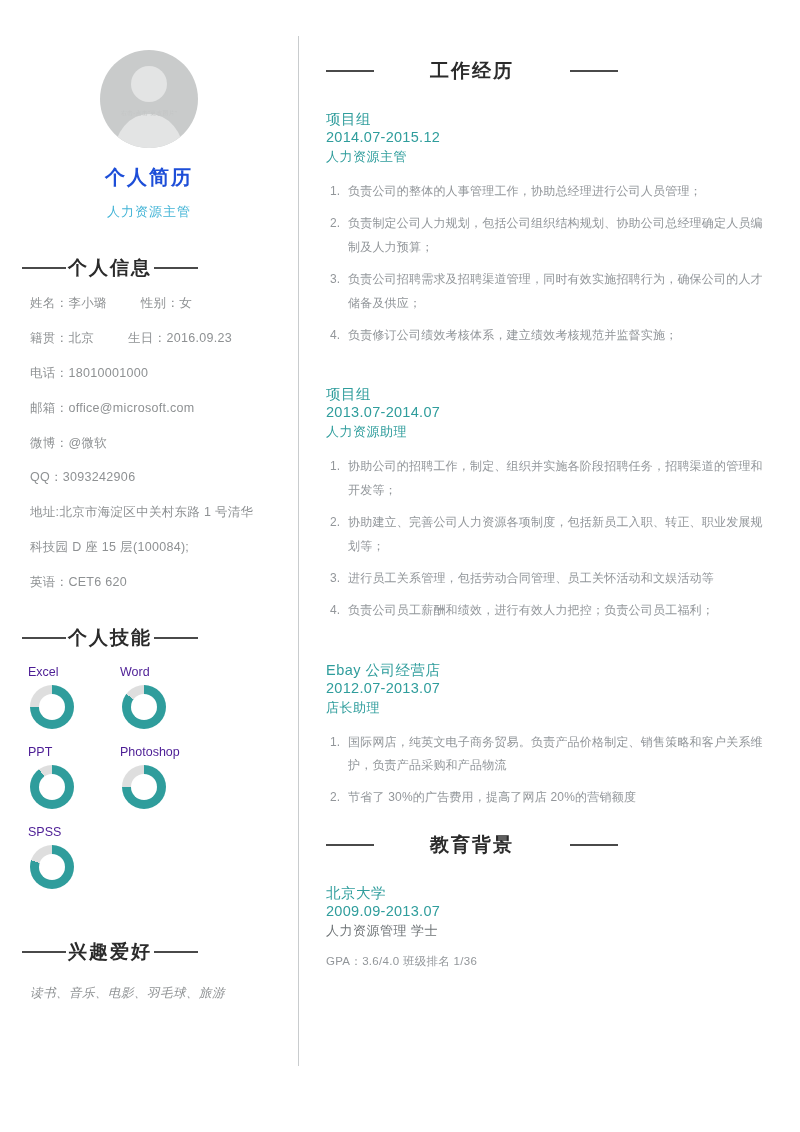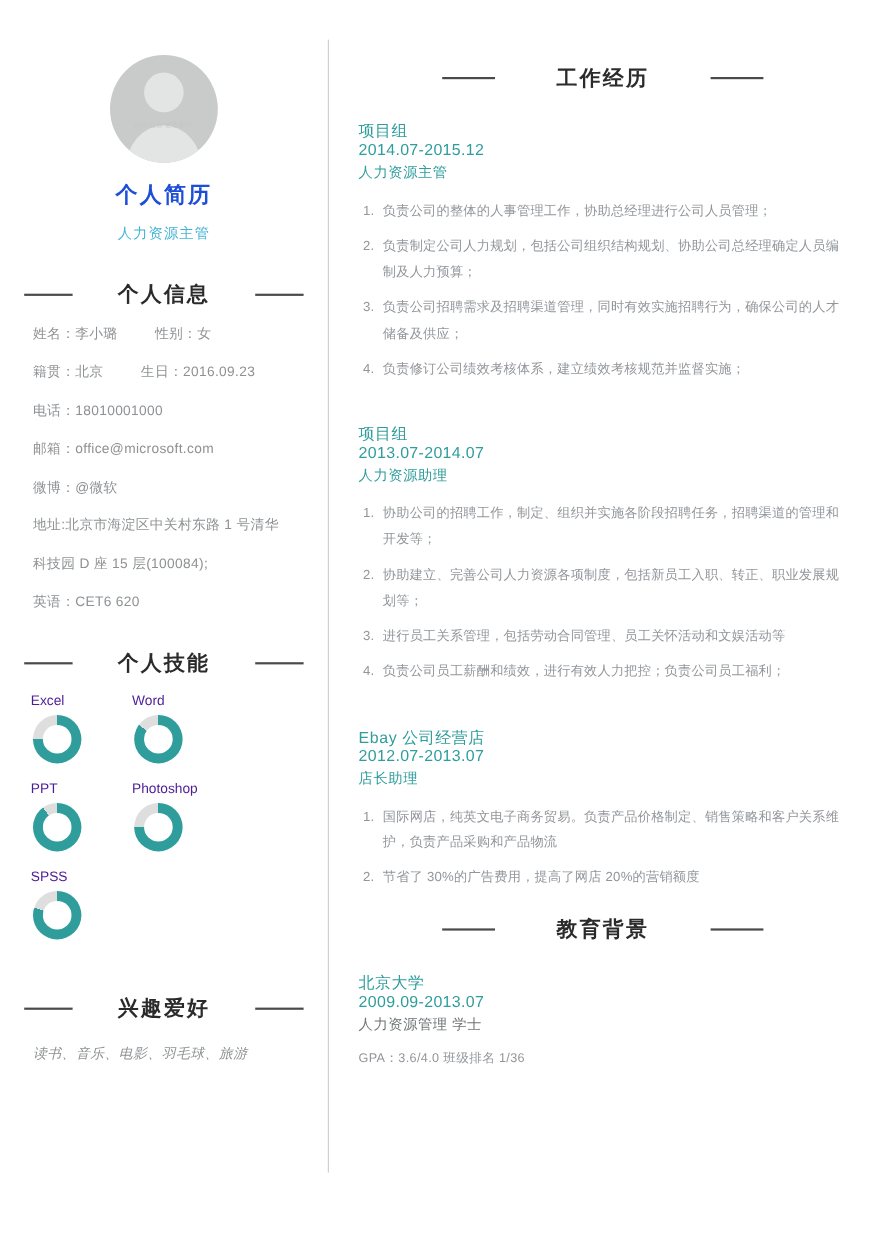--- a/index.html
+++ b/index.html
@@ -100,22 +100,22 @@
     font-size: 13px;
     color: #43b4d6;
     margin-top: 12px;
     letter-spacing: 1px;
   }
 
   
   .sec-head {
     display: flex;
     align-items: center;
-    justify-content: space-between;
-    gap: 28px;
+    justify-content: flex-start;
+    gap: 2px;
     margin-top: 34px;
     margin-bottom: 8px;
   }
   .sec-head .dash {
     width: 44px;
     height: 2px;
     background: #4a4a4a;
   }
   .sec-head .sec-title {
     font-size: 19px;
@@ -188,21 +188,20 @@
 
   
   .right-col {
     flex: 1;
     box-sizing: border-box;
     padding: 0 30px 0 28px;
   }
   .sec-head-r {
     display: flex;
     align-items: center;
-    justify-content: center;
     gap: 56px;
     margin-top: 22px;
     margin-bottom: 26px;
   }
   .sec-head-r .dash {
     width: 48px;
     height: 2px;
     background: #4a4a4a;
   }
   .sec-head-r .sec-title {
@@ -290,20 +289,21 @@
       <span class="dash"></span>
       <span class="sec-title">个人信息</span>
       <span class="dash"></span>
     </div>
     <div class="info-list" id="info-list">
         <div class="info-row"><span>姓名：</span><span>李小璐</span><span class="gap"></span><span>性别：</span><span>女</span></div>
         <div class="info-row"><span>籍贯：</span><span>北京</span><span class="gap"></span><span>生日：</span><span>2016.09.23</span></div>
         <div class="info-row"><span>电话：</span><span>18010001000</span></div>
         <div class="info-row"><span>邮箱：</span><span>office@microsoft.com</span></div>
         <div class="info-row"><span>微博：</span><span>@微软</span></div>
+        <div class="info-row"><span>QQ：</span><span>3093242906</span></div>
         <div class="info-row"><span>地址:</span><span>北京市海淀区中关村东路 1 号清华</span></div>
         <div class="info-row"><span></span><span>科技园 D 座 15 层(100084);</span></div>
         <div class="info-row"><span>英语：</span><span>CET6 620</span></div>
       </div>
 
     <div class="sec-head">
       <span class="dash"></span>
       <span class="sec-title">个人技能</span>
       <span class="dash"></span>
     </div>

